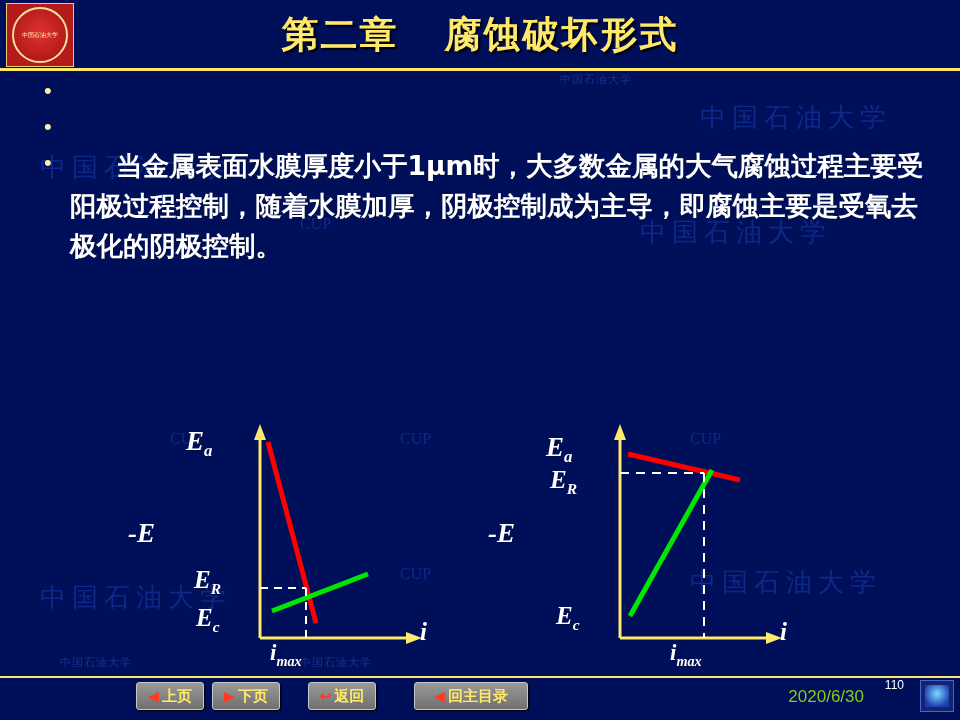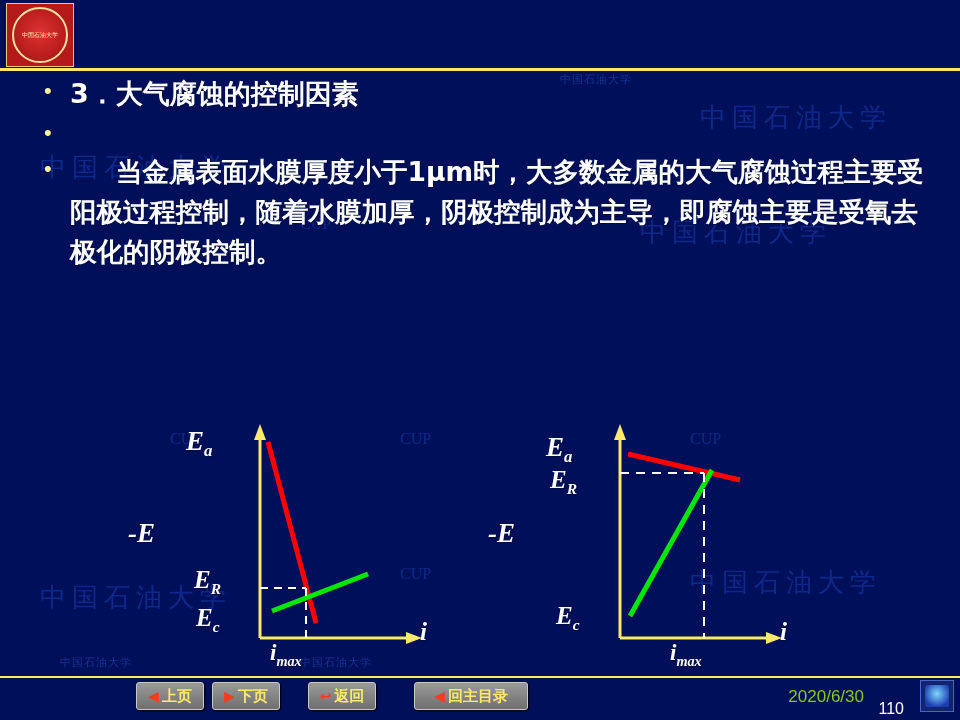--- a/index.html
+++ b/index.html
@@ -107,21 +107,21 @@
     box-shadow:1px 1px 2px #000;
   }
   .navbtn .arrow{
     color:#ff3b1f;font-size:14px;margin-right:3px;
   }
   #date{
     position:absolute;right:96px;top:9px;color:#84cc16;font-size:17px;
     font-family:Liberation Sans, sans-serif;
   }
   #pageno{
-    position:absolute;right:56px;top:22px;color:#ffffff;font-size:16px;
+    position:absolute;right:56px;top:0;color:#ffffff;font-size:12px;
   }
   #cornerlogo{
     position:absolute;right:6px;top:2px;width:32px;height:30px;
     background:#12246e;border:1px solid #4a63c8;
     display:flex;align-items:center;justify-content:center;
   }
   #cornerlogo .inner{
     width:24px;height:22px;
     background:radial-gradient(circle at 50% 40%, #7fd7ff 0%, #1b3db0 75%);
     border-radius:2px;
@@ -143,28 +143,30 @@
   <span class="wm big" style="left:690px;top:565px;">中国石油大学</span>
   <span class="wm" style="left:400px;top:565px;">CUP</span>
   <span class="wm tiny" style="left:60px;top:655px;">中国石油大学</span>
   <span class="wm tiny" style="left:300px;top:655px;">中国石油大学</span>
 </div>
 
 <div id="header">
   <div id="logo">
     <div class="seal">中国石油大学</div>
   </div>
+  <div id="title">
+    <span>第二章</span><span class="gap"></span><span>腐蚀破坏形式</span>
+  </div>
   <div id="rule"></div>
 </div>
 
 <div id="content">
 
   <div class="bullet-row b1">
     <div class="dot">•</div>
-    <div class="btext">3．大气腐蚀的控制因素</div>
   </div>
 
   <div class="bullet-row">
     <div class="dot">•</div>
   </div>
 
   <div class="bullet-row">
     <div class="dot">•</div>
     <div class="btext"><span class="indent"></span><span>当金属表面水膜厚度小于1μm时，大多数金属的大气腐蚀过程主要受阳极过程控制，随着水膜加厚，阴极控制成为主导，即腐蚀主要是受氧去极化的阴极控制。</span></div>
   </div>

